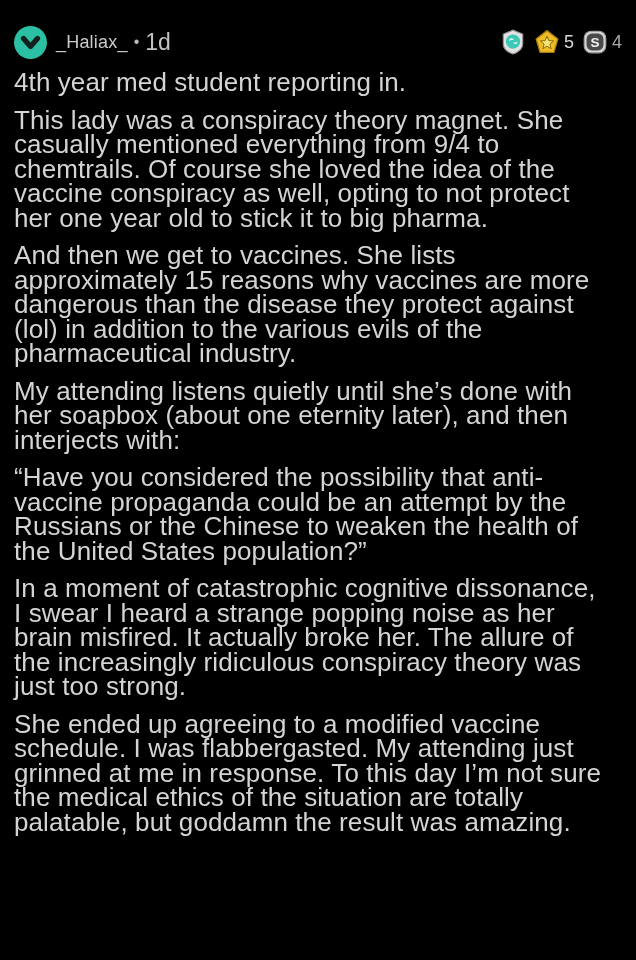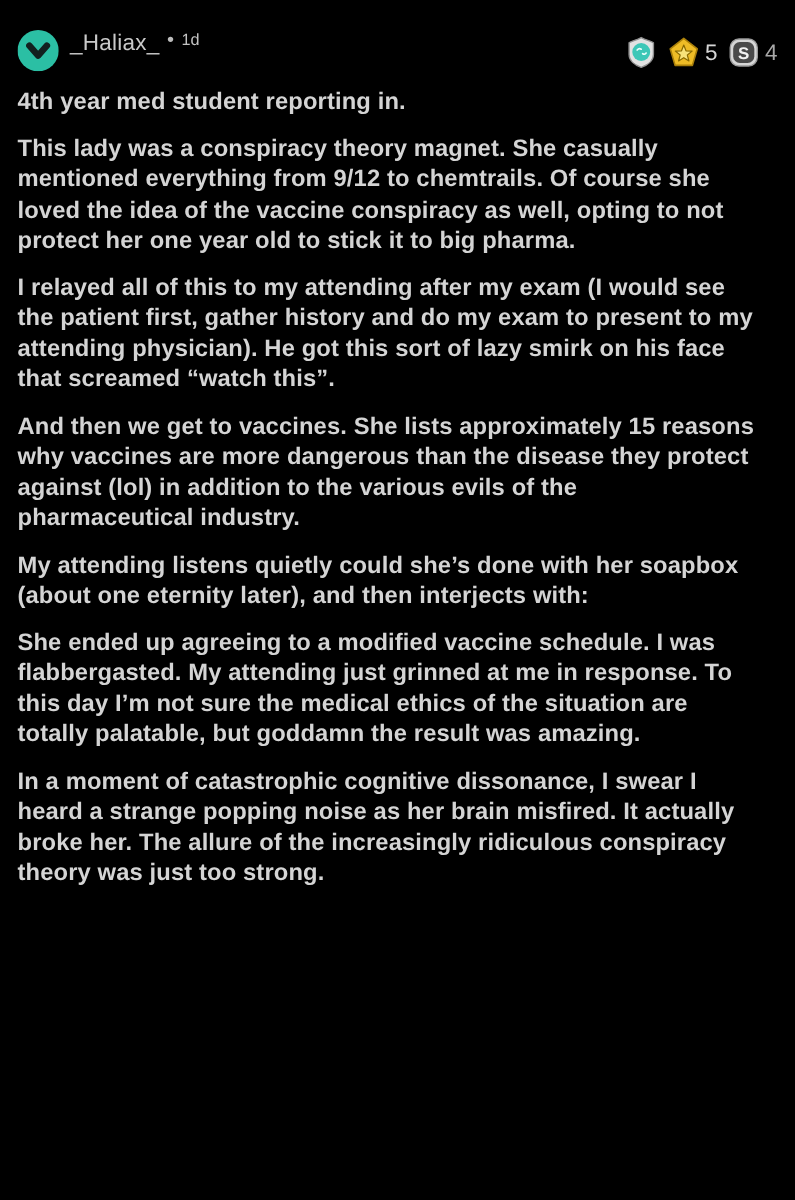--- a/index.html
+++ b/index.html
@@ -11,20 +11,21 @@
     overflow: hidden;
     font-family: "Liberation Sans", sans-serif;
   }
   .post {
     box-sizing: border-box;
     width: 636px;
     padding: 24px 14px 0 14px;
   }
   .post-header {
     display: flex;
+    align-items: center;
     height: 36px;
     margin-bottom: 10px;
   }
   .avatar {
     width: 33px;
     height: 33px;
     display: inline-flex;
     flex: 0 0 auto;
     cursor: pointer;
   }
@@ -34,21 +35,21 @@
     color: #c9c9c9;
     letter-spacing: 0.2px;
     cursor: pointer;
   }
   .header-sep {
     margin: 0 6px;
     font-size: 16px;
     color: #bdbdbd;
   }
   .post-age {
-    font-size: 13px;
+    font-size: 23px;
     color: #c2c2c2;
   }
   .awards {
     margin-left: auto;
     display: flex;
     align-items: center;
   }
   .award-icon {
     width: 26px;
     height: 26px;
@@ -60,25 +61,24 @@
     margin-left: 8px;
   }
   .award-count {
     font-size: 18px;
     margin-left: 4px;
   }
   .award-count.gold-count { color: #d6d6d6; }
   .award-count.silver-count { color: #a8a8a8; }
   .post-body p {
     margin: 0 16px 13px 0;
-    font-size: 19px;
+    font-size: 26px;
     line-height: 24.5px;
     color: #d4d4d4;
     letter-spacing: 0.1px;
-    font-weight: bold;
   }
 </style>
 </head>
 <body>
 
 <div class="post">
 
   <div class="post-header">
 
     <span class="avatar">
@@ -117,21 +117,21 @@
           <text x="12" y="16.6" text-anchor="middle" font-family="Liberation Sans, sans-serif" font-size="12.5" font-weight="bold" fill="#f2f2f2">S</text>
         </svg>
       </span>
       <span class="award-count silver-count">4</span>
 
     </span>
   </div>
 
   <div class="post-body">
     <p>4th year med student reporting in.</p>
-    <p>This lady was a conspiracy theory magnet. She casually mentioned everything from 9/12 to chemtrails. Of course she loved the idea of the vaccine conspiracy as well, opting to not protect her one year old to stick it to big pharma.</p>
-    <p>I relayed all of this to my attending after my exam (I would see the patient first, gather history and do my exam to present to my attending physician). He got this sort of lazy smirk on his face that screamed “watch this”.</p>
+    <p>This lady was a conspiracy theory magnet. She casually mentioned everything from 9/4 to chemtrails. Of course she loved the idea of the vaccine conspiracy as well, opting to not protect her one year old to stick it to big pharma.</p>
     <p>And then we get to vaccines. She lists approximately 15 reasons why vaccines are more dangerous than the disease they protect against (lol) in addition to the various evils of the pharmaceutical industry.</p>
-    <p>My attending listens quietly could she’s done with her soapbox (about one eternity later), and then interjects with:</p>
+    <p>My attending listens quietly until she’s done with her soapbox (about one eternity later), and then interjects with:</p>
+    <p>“Have you considered the possibility that anti-vaccine propaganda could be an attempt by the Russians or the Chinese to weaken the health of the United States population?”</p>
+    <p>In a moment of catastrophic cognitive dissonance, I swear I heard a strange popping noise as her brain misfired. It actually broke her. The allure of the increasingly ridiculous conspiracy theory was just too strong.</p>
     <p>She ended up agreeing to a modified vaccine schedule. I was flabbergasted. My attending just grinned at me in response. To this day I’m not sure the medical ethics of the situation are totally palatable, but goddamn the result was amazing.</p>
-    <p>In a moment of catastrophic cognitive dissonance, I swear I heard a strange popping noise as her brain misfired. It actually broke her. The allure of the increasingly ridiculous conspiracy theory was just too strong.</p>
   </div>
 
 </div>
 
 </body></html>

